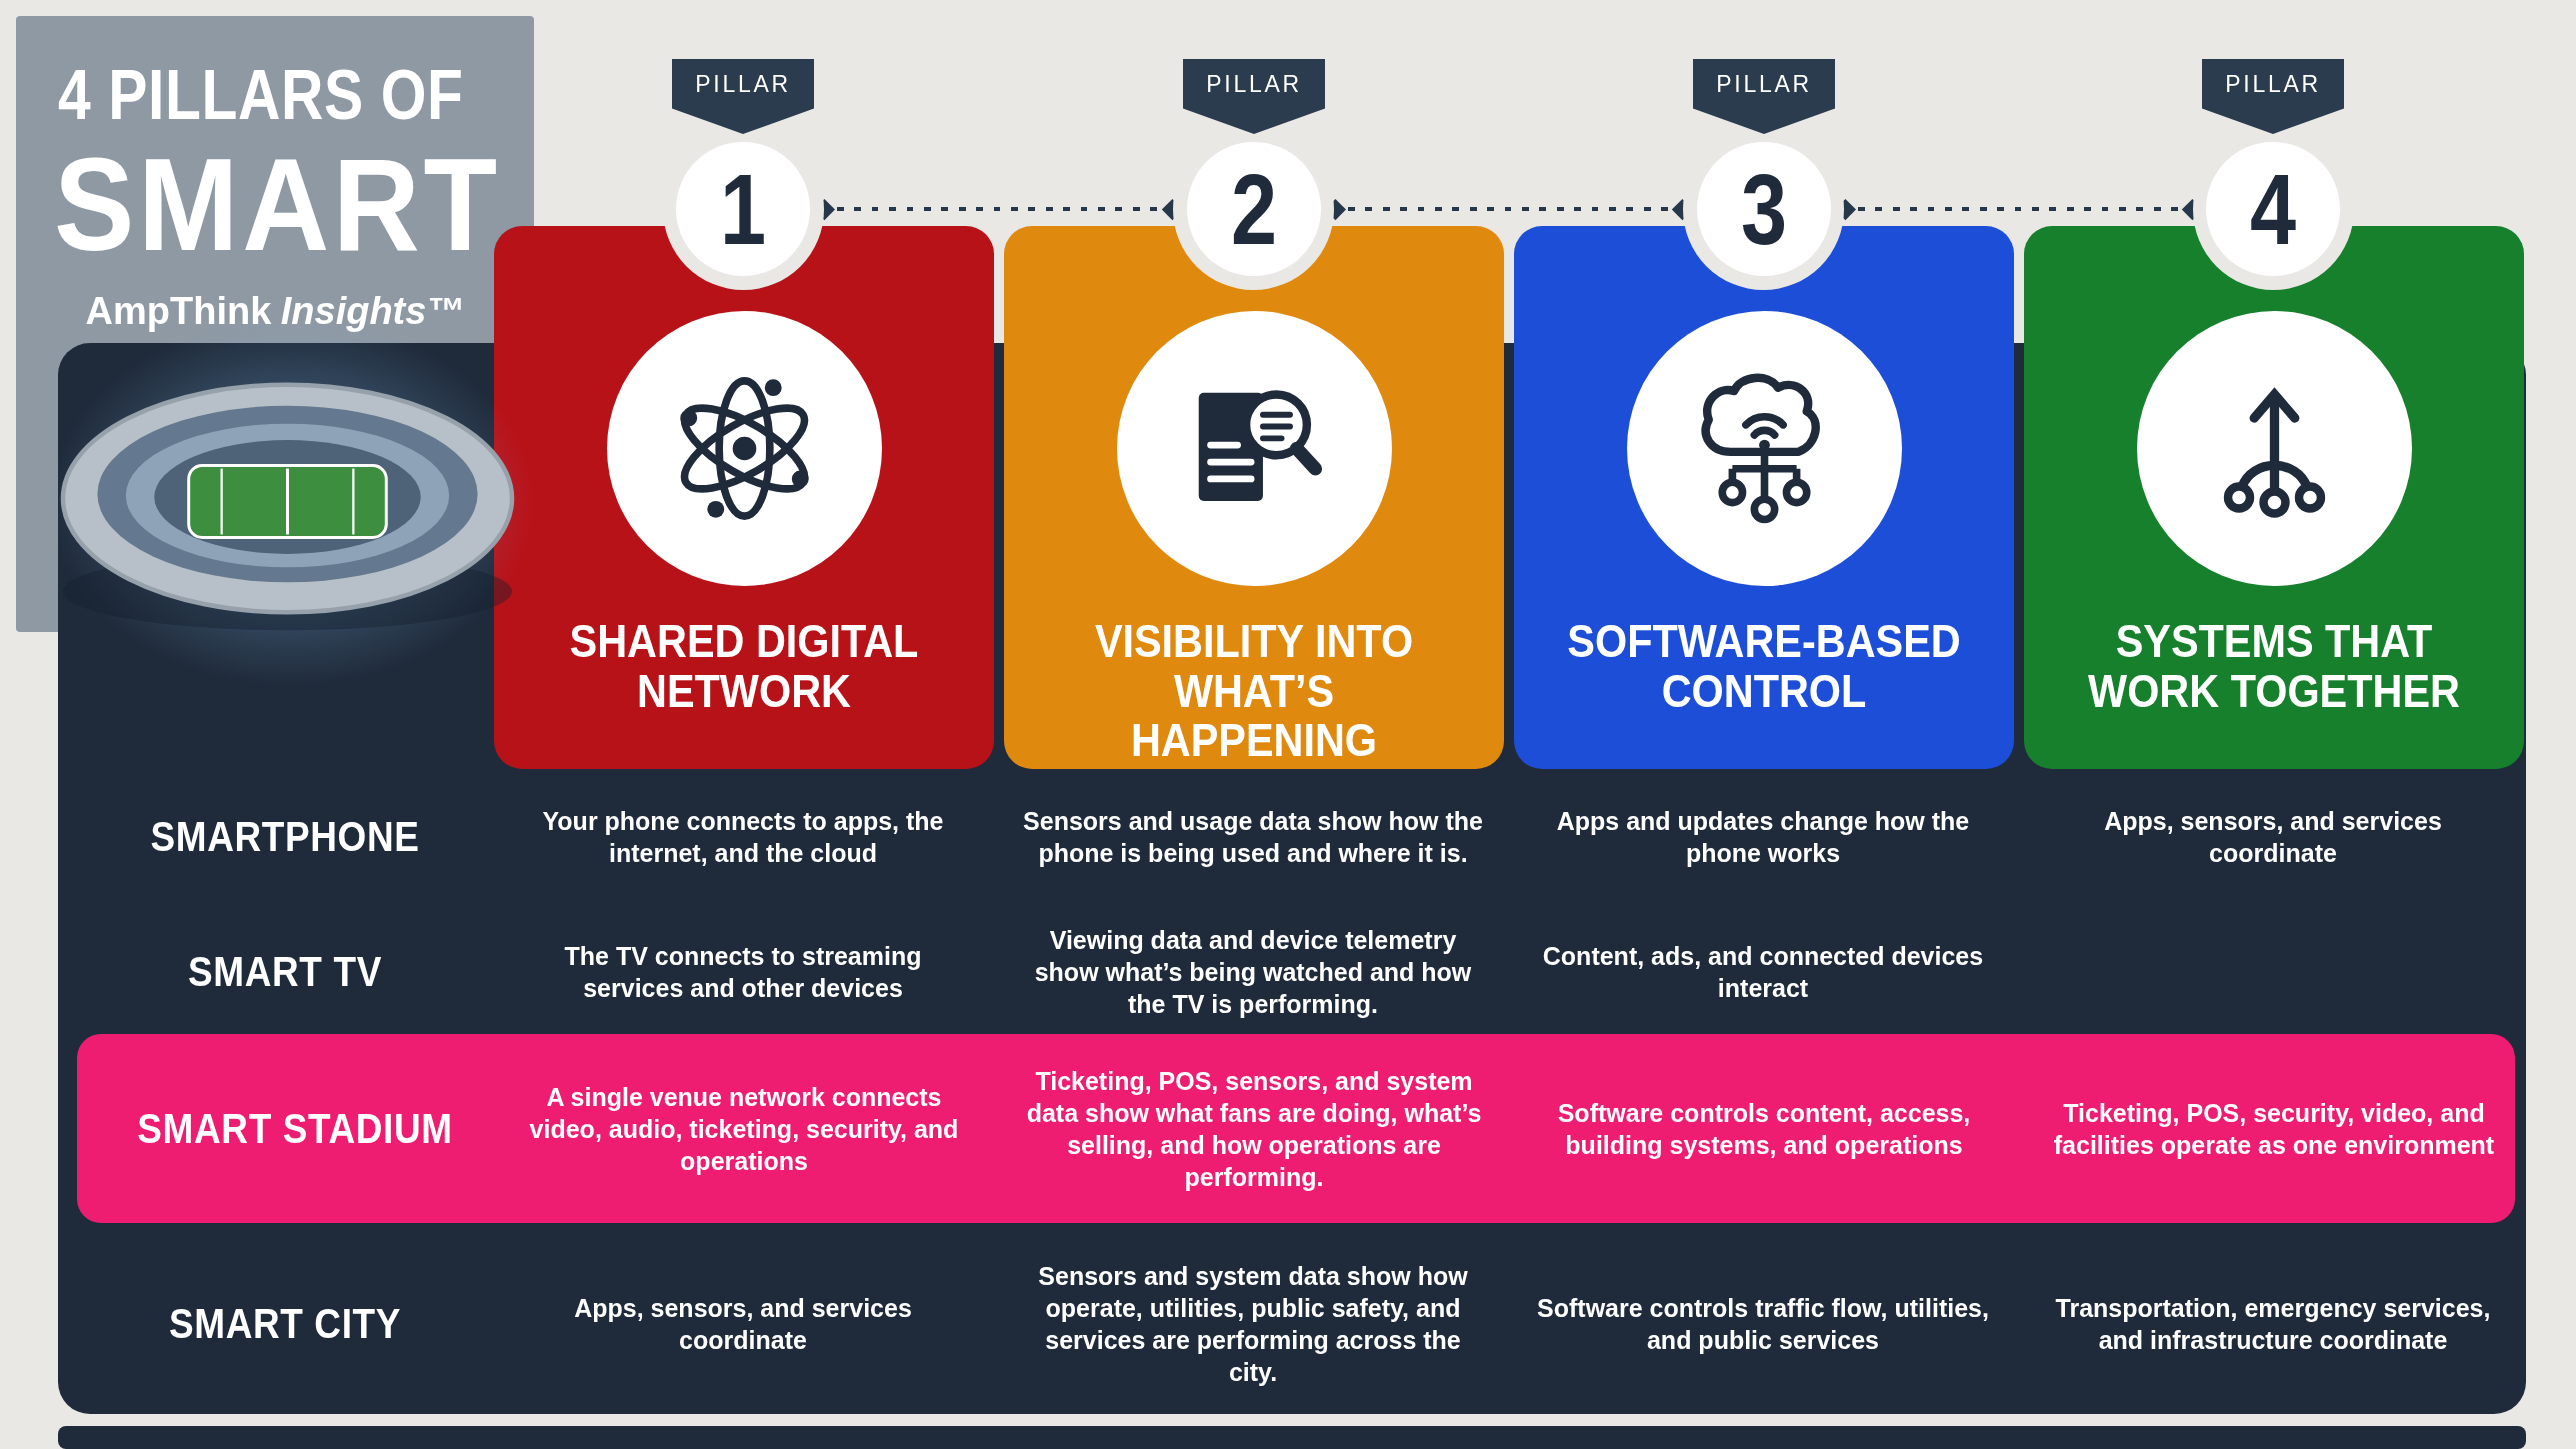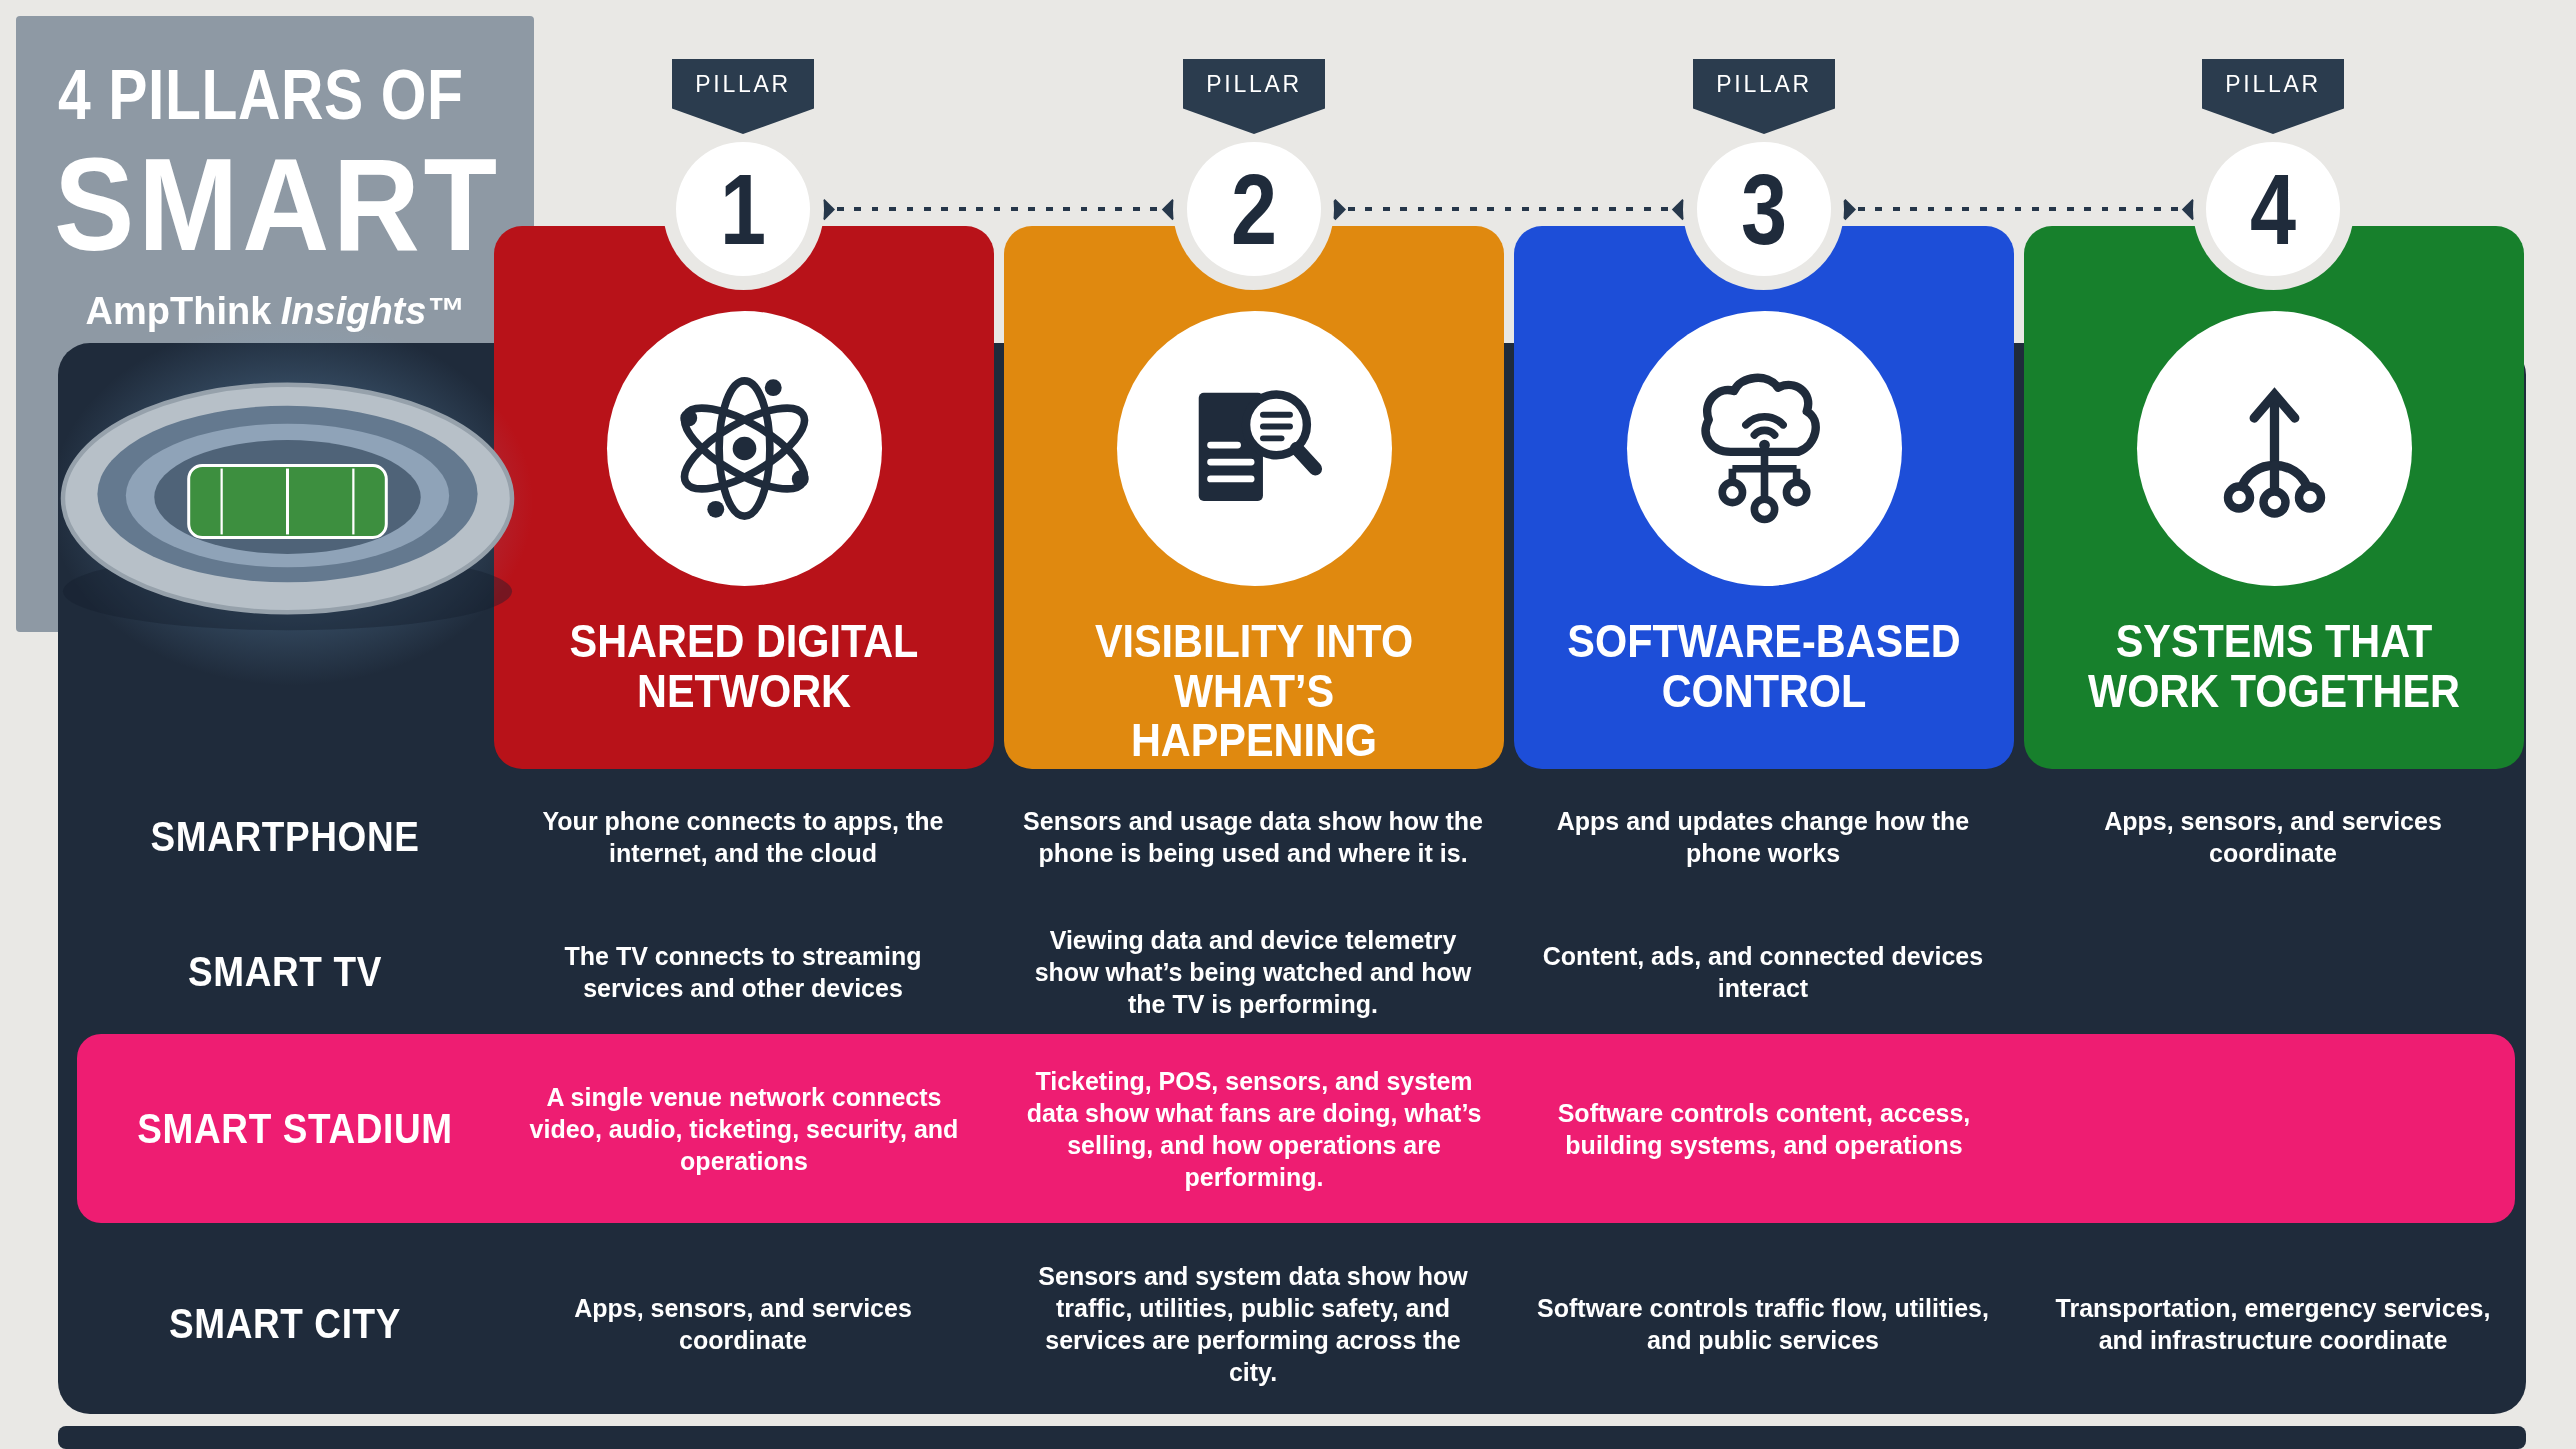--- a/index.html
+++ b/index.html
@@ -258,26 +258,27 @@
     <div class="cell">Content, ads, and connected devices interact</div>
   </div>
 
   <div class="row highlight" style="top: 1034px; height: 189px; background: rgb(238, 29, 114);">
     <div class="row-label">
         <span>SMART STADIUM</span>
       </div>
     <div class="cell">A single venue network connects video, audio, ticketing, security, and operations</div>
     <div class="cell">Ticketing, POS, sensors, and system data show what fans are doing, what’s selling, and how operations are performing.</div>
     <div class="cell">Software controls content, access, building systems, and operations</div>
+    <div class="cell">Ticketing, POS, security, video, and facilities operate as one environment</div>
   </div>
 
   <div class="row" style="top:1245px;height:158px">
     <div class="row-label">
         <span>SMART CITY</span>
       </div>
     <div class="cell">Apps, sensors, and services coordinate</div>
-    <div class="cell">Sensors and system data show how traffic, utilities, public safety, and services are performing across the city.</div>
+    <div class="cell">Sensors and system data show how operate, utilities, public safety, and services are performing across the city.</div>
     <div class="cell">Software controls traffic flow, utilities, and public services</div>
     <div class="cell">Transportation, emergency services, and infrastructure coordinate</div>
   </div>
 
 </div>
 
 
 </body></html>

